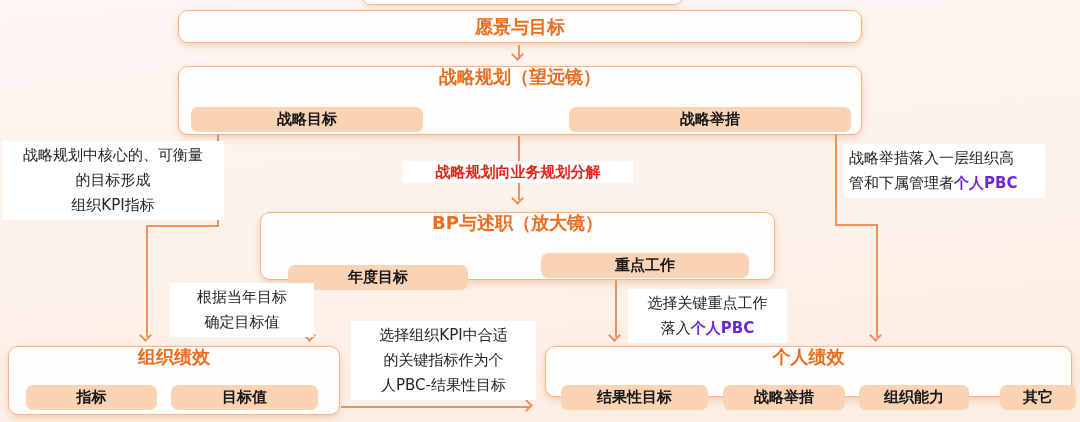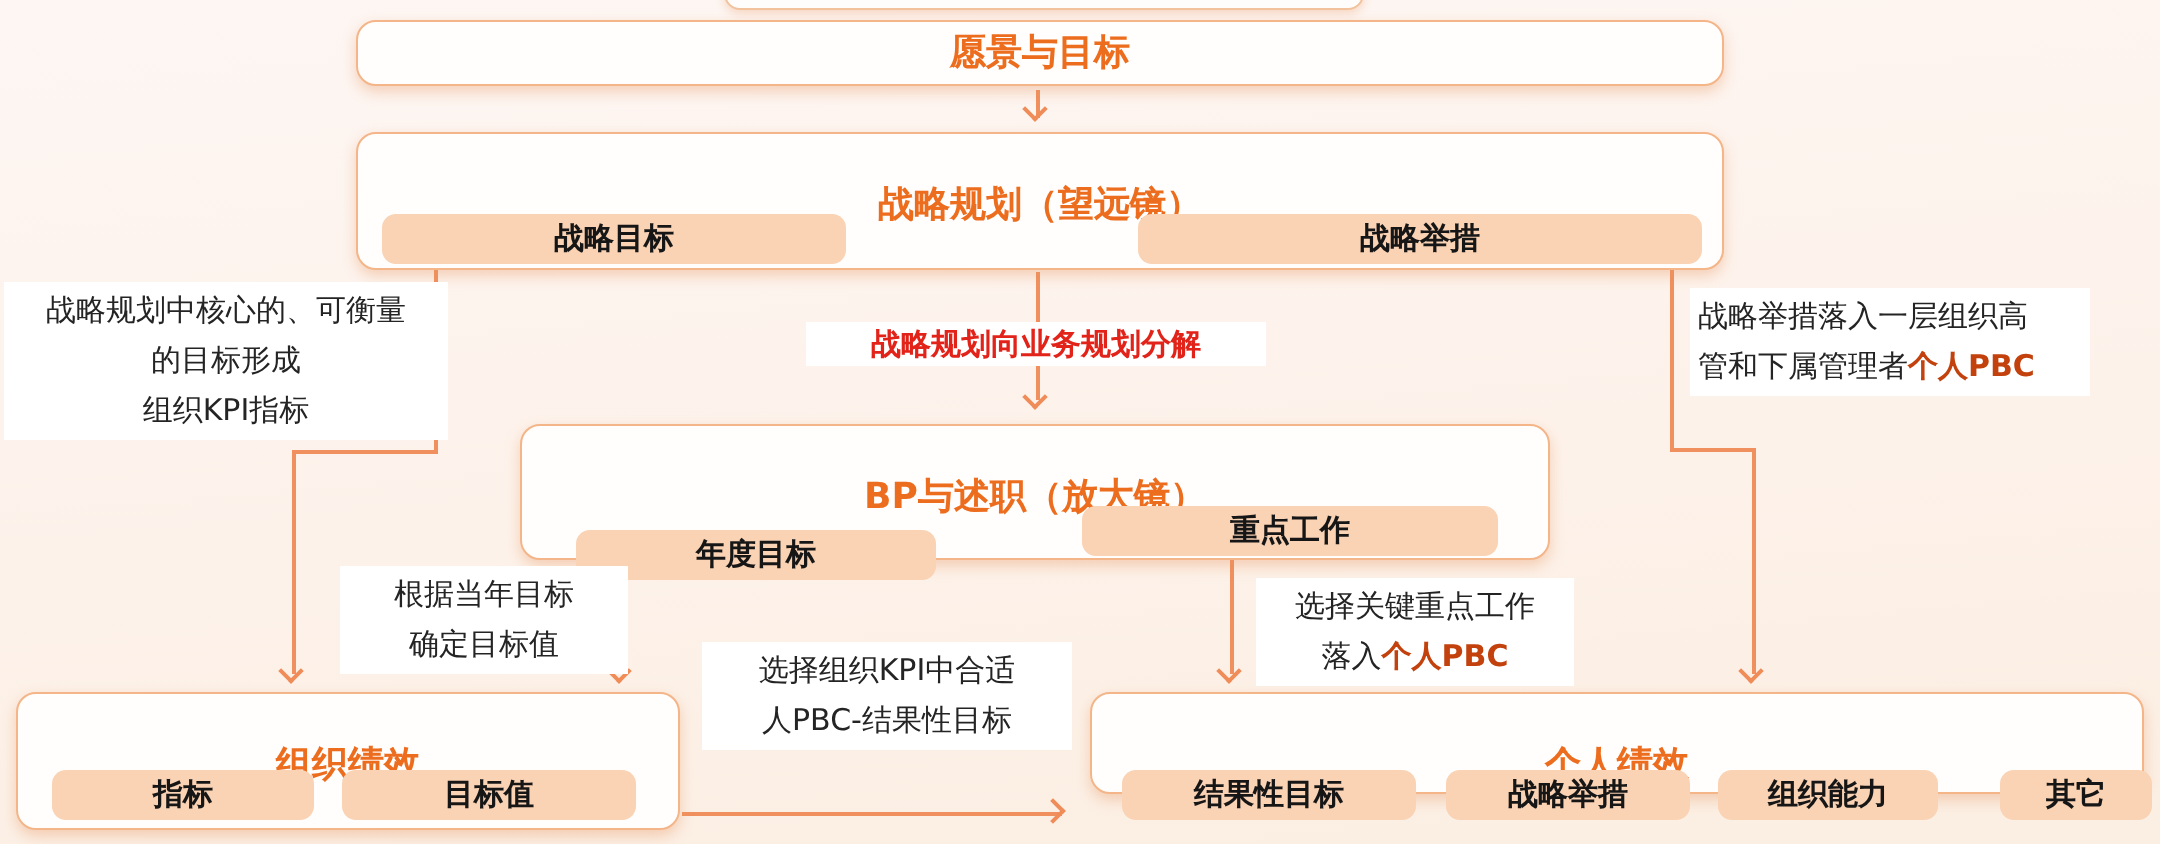--- a/index.html
+++ b/index.html
@@ -16,34 +16,34 @@
     position:absolute;background:#fffefc;
     border:1px solid #f4b589;border-radius:10px;
     box-shadow:0 3px 7px rgba(232,146,92,.38);
     box-sizing:border-box;
   }
   .box-title{
     position:absolute;left:0;right:0;text-align:center;
     color:#ed6d1f;font-weight:bold;font-size:18px;line-height:18px;
   }
   .box-title.center{top:50%;transform:translateY(-50%);}
-  .box-title.upper{top:27px;}
+  .box-title.upper{top:1px;}
   
   .chip{
     position:absolute;background:#fad2b4;border-radius:7px;
     display:flex;align-items:center;justify-content:center;
     color:#161616;font-weight:bold;font-size:15px;height:25px;
     box-sizing:border-box;
   }
   
   .note{
     position:absolute;background:#ffffff;color:#242424;
     font-size:15px;line-height:25px;text-align:center;padding:2px 4px;
   }
-  .note .hl{color:#c2410c;font-weight:bold;}
+  .note .hl{color:#6d28d9;font-weight:bold;}
   .red-label{
     position:absolute;background:#ffffff;color:#e2231a;
     font-weight:bold;font-size:15px;line-height:22px;text-align:center;
   }
   
   .vline,.hline{position:absolute;background:#f0905e;}
   .vline{width:2px;}
   .hline{height:2px;}
   .chev{
     position:absolute;width:9px;height:9px;
@@ -129,20 +129,21 @@
     <div>组织KPI指标</div>
   </div>
 
   <div class="note" style="left:170px;top:283px;width:136px;">
     <div>根据当年目标</div>
     <div>确定目标值</div>
   </div>
 
   <div class="note" style="left:351px;top:321px;width:177px;">
     <div>选择组织KPI中合适</div>
+    <div>的关键指标作为个</div>
     <div>人PBC-结果性目标</div>
   </div>
 
   <div class="note" style="left:628px;top:289px;width:151px;">
     <div>选择关键重点工作</div>
     <div>
       <span>落入</span><span class="hl">个人PBC</span>
     </div>
   </div>
 

